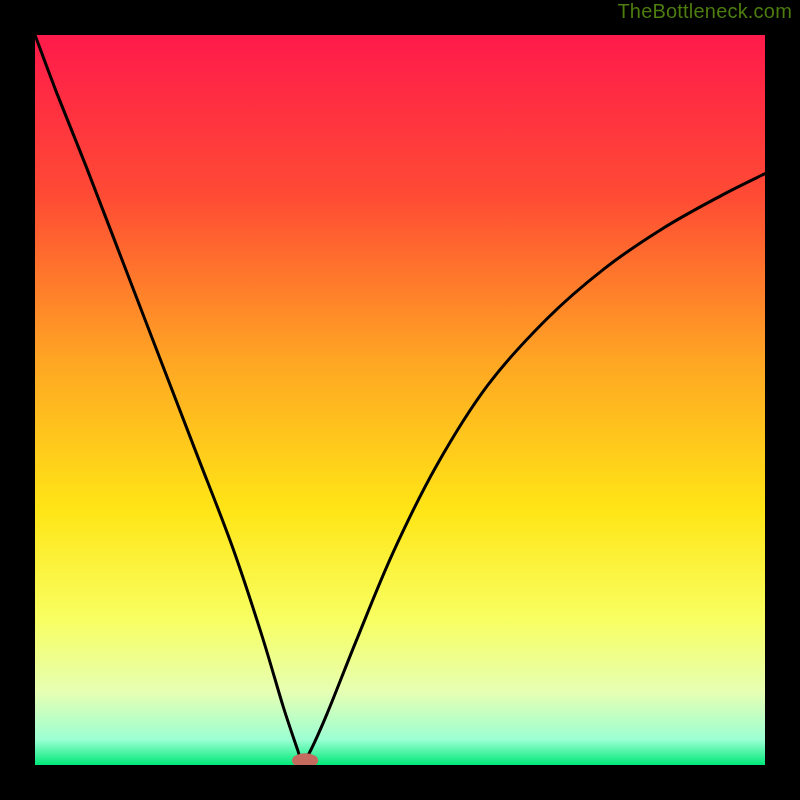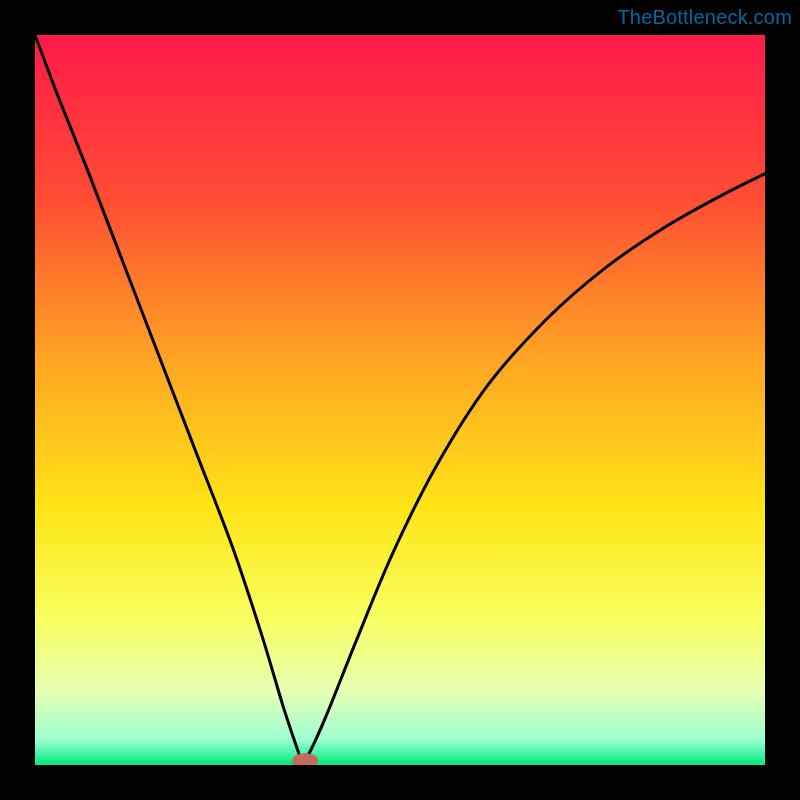--- a/index.html
+++ b/index.html
@@ -19,24 +19,24 @@
   }
   .plot {
     position: absolute;
     left: 35px;
     top: 35px;
     width: 730px;
     height: 730px;
   }
   .watermark {
     position: absolute;
-    top: 6px;
+    top: 0;
     right: 8px;
     font-size: 20px;
-    color: #0369a1;
+    color: #4d7c0f;
     font-weight: 500;
     letter-spacing: 0.2px;
   }
   svg { display: block; }
 </style>
 </head>
 <body>
 
 <div class="frame">
   <div class="watermark">TheBottleneck.com</div>

